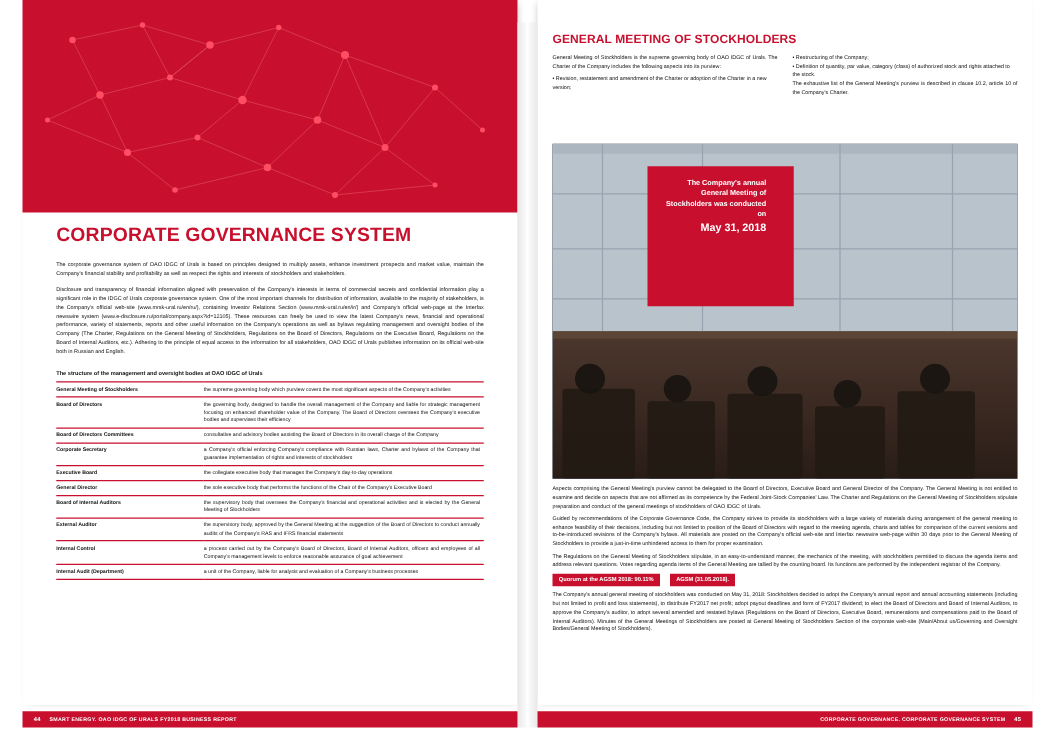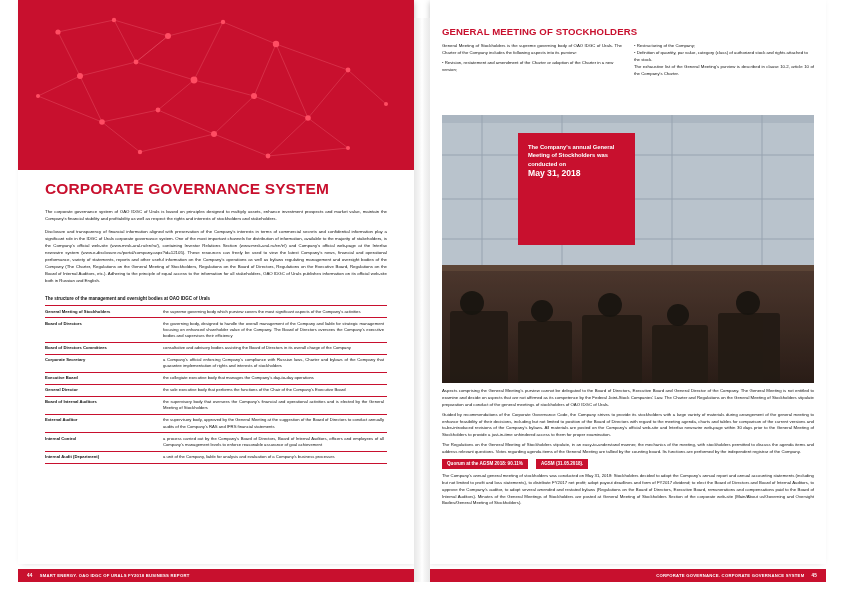--- a/index.html
+++ b/index.html
@@ -181,25 +181,26 @@
     background: #243246;
   }
   .callout {
     position: absolute;
     left: 76px;
     top: 18px;
     width: 117px;
     height: 112px;
     background: #c8102e;
     color: #ffffff;
-    padding: 10px 0 0 10px;
+    padding: 10px 22px 0 10px;
     box-sizing: border-box;
     font-size: 5.8px;
     line-height: 1.45;
     font-weight: bold;
+    text-align: right;
   }
   .callout .big {
     font-size: 8.6px;
     line-height: 1.25;
     display: block;
   }
   .below-photo {
     position: absolute;
     left: 12px;
     top: 388px;

